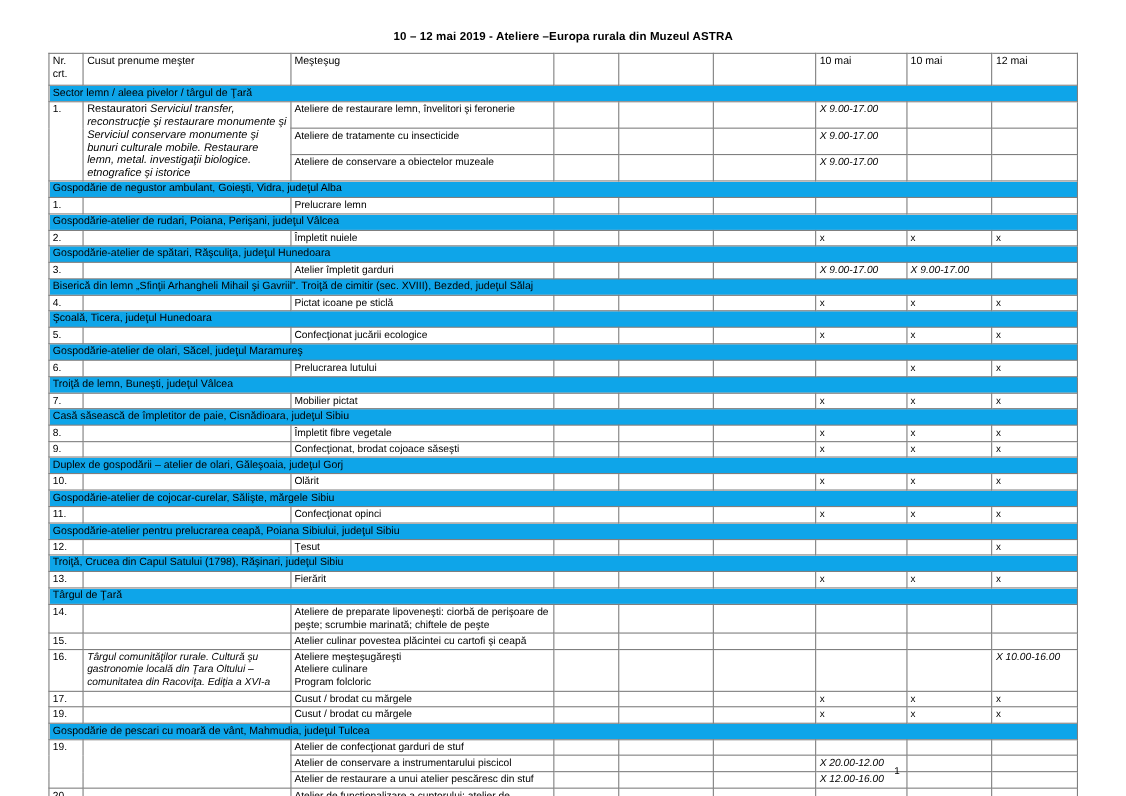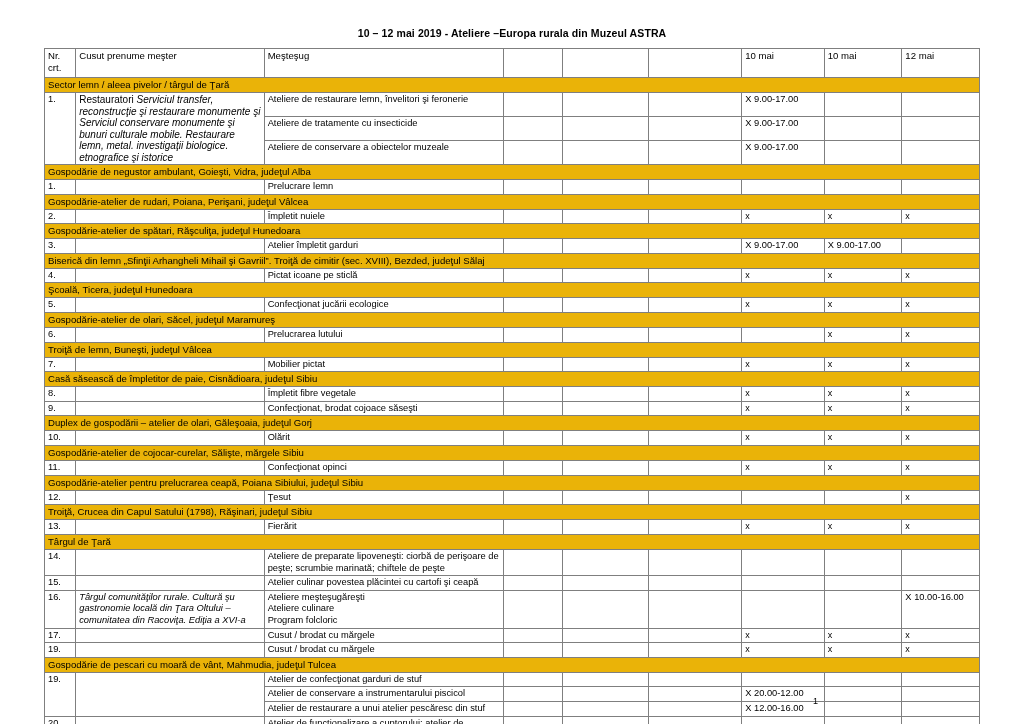--- a/index.html
+++ b/index.html
@@ -55,39 +55,40 @@
   }
   .hdr td {
     text-align: center;
     vertical-align: middle;
     font-weight: bold;
     font-size: 9.6px;
     height: 26px;
     padding: 2px 3px;
   }
   .section-row td {
-    background: #eab308;
+    background: #0ea5e9;
     font-weight: bold;
     font-size: 9.6px;
     height: 12px;
     padding: 1px 4px;
     vertical-align: middle;
   }
   .num {
     text-align: left;
     vertical-align: top;
     padding-left: 3px;
   }
   .num-mid { vertical-align: middle; }
   .ital { font-style: italic; }
   .mark {
     font-weight: bold;
     font-size: 9.3px;
     white-space: nowrap;
     padding-left: 4px;
+    font-style: italic;
   }
   .x-mark {
     font-weight: bold;
     font-size: 9px;
     padding-left: 4px;
   }
   .page-num {
     position: absolute;
     right: 42px;
     bottom: 18px;

